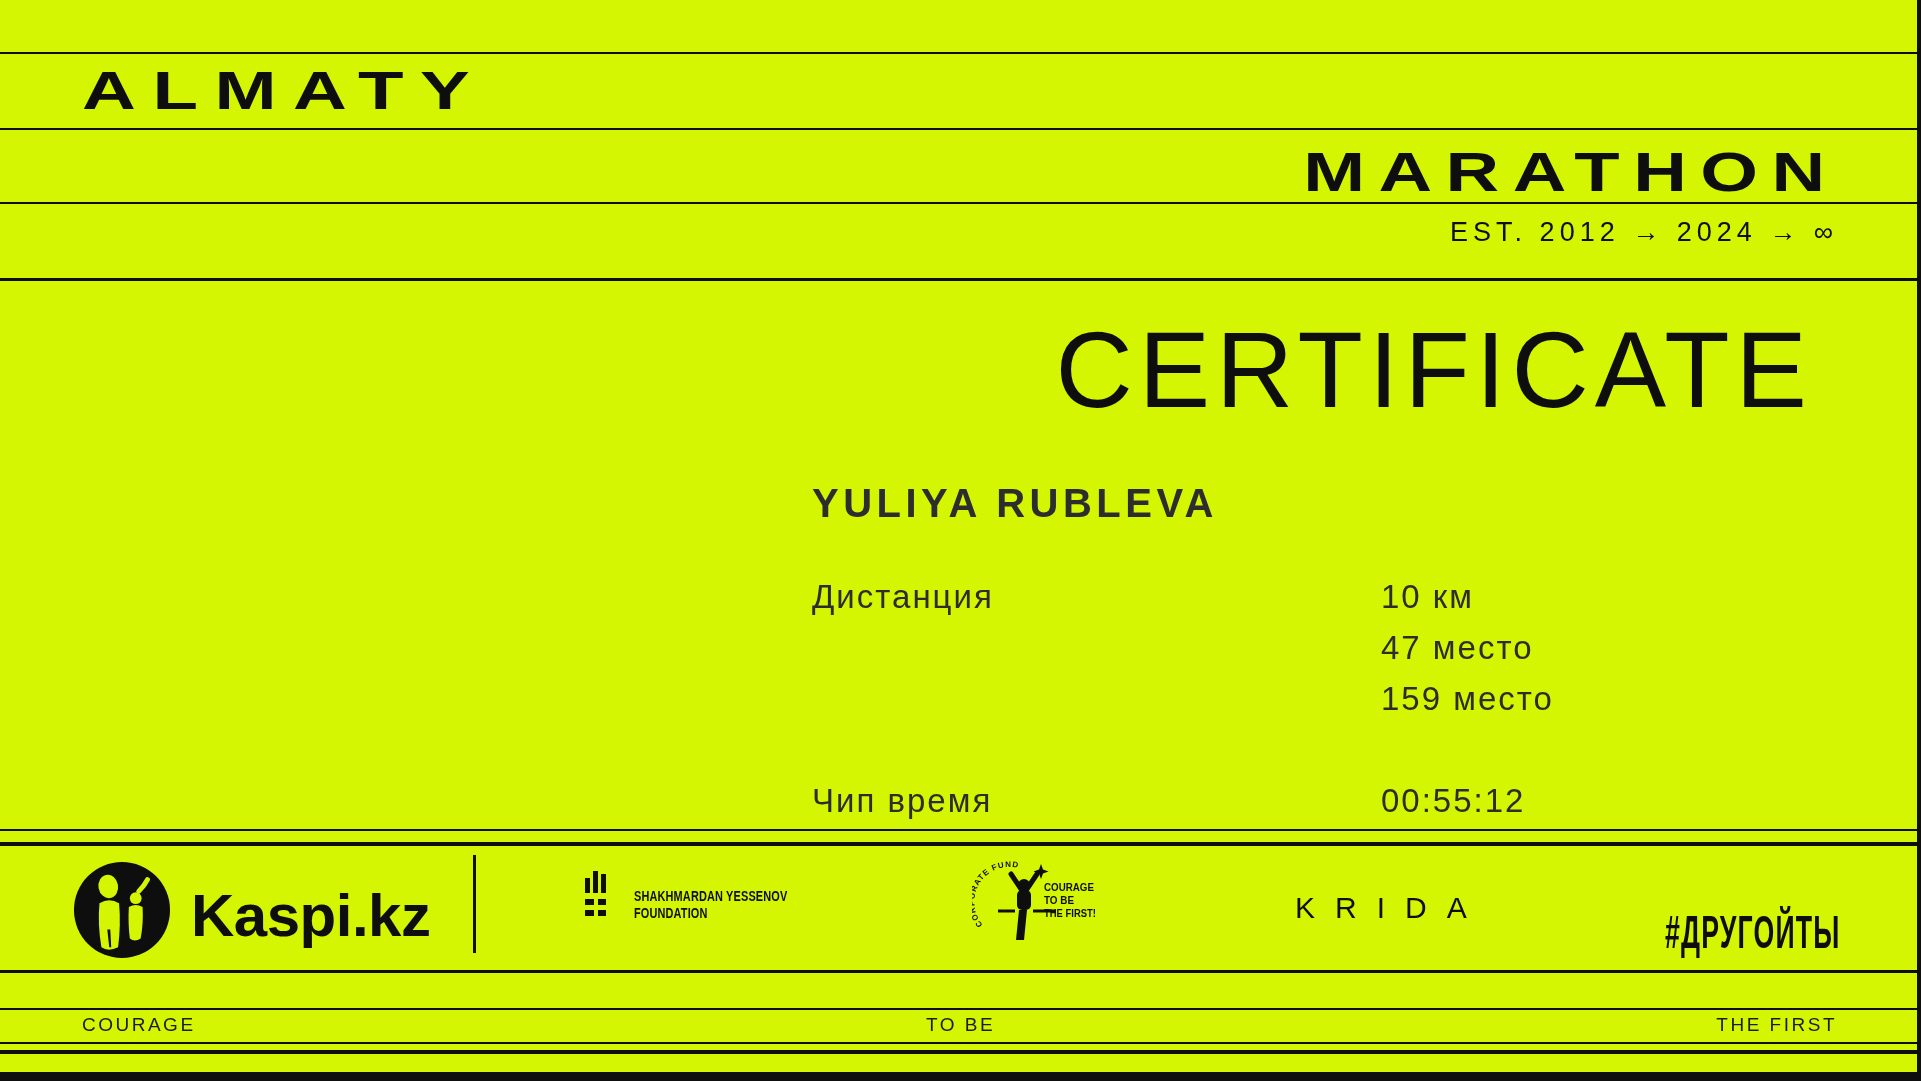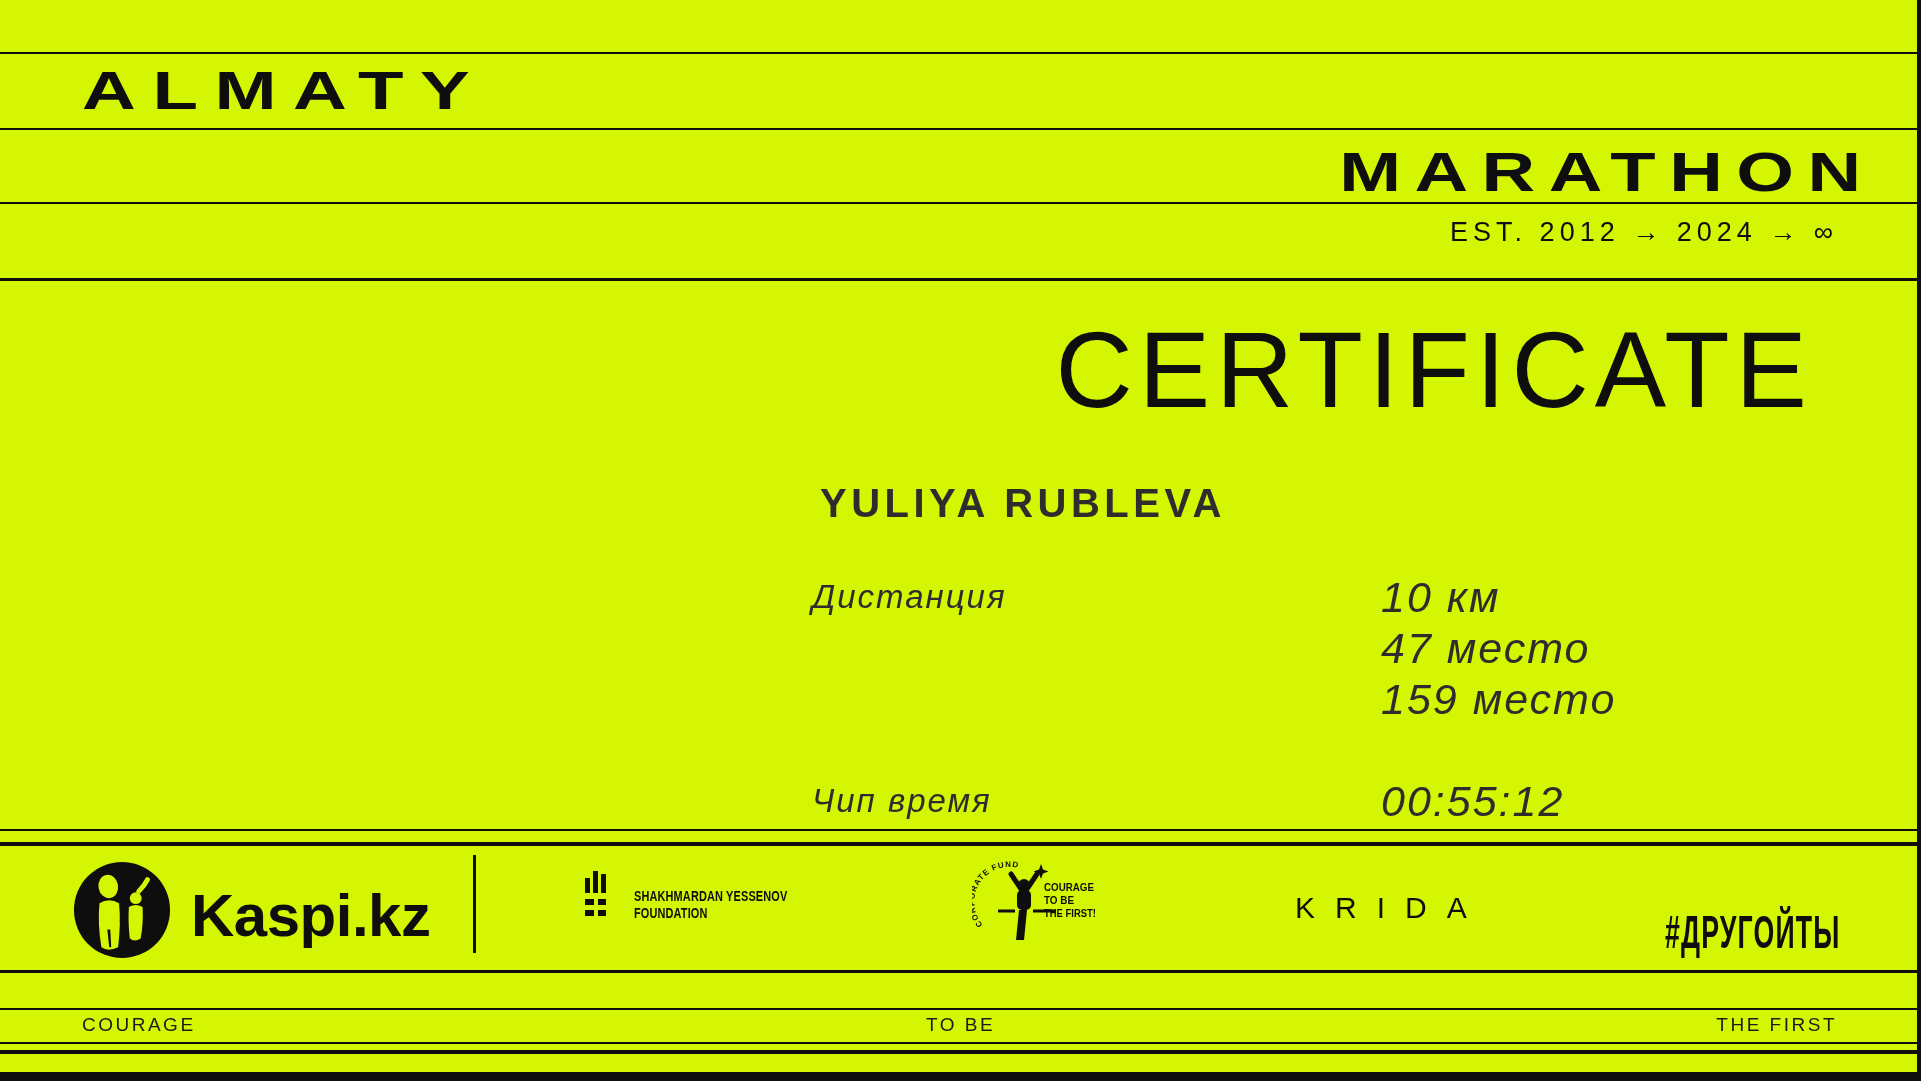--- a/index.html
+++ b/index.html
@@ -22,38 +22,38 @@
   .r-strip-c{top:1050px;height:4px}
   .bottom-bar{position:absolute;left:0;right:0;top:1072px;height:9px;background:#0e0e0e;}
   .right-bar{position:absolute;top:0;left:1917px;width:4px;height:1081px;background:#0e0e0e;}
 
   .band{position:absolute;left:0;right:0;display:flex;align-items:center;}
   .band-almaty{top:52px;height:76px;padding-left:82px;}
   .band-almaty span{
     display:inline-block;font-size:54px;font-weight:700;letter-spacing:12px;
     transform:scaleX(1.38);transform-origin:left center;white-space:nowrap;
   }
-  .band-marathon{top:128px;height:88px;justify-content:flex-end;padding-right:46px;border-radius:16px;}
+  .band-marathon{top:128px;height:88px;justify-content:flex-end;padding-right:82px;border-radius:16px;}
   .band-marathon span{
     display:inline-block;font-size:55px;font-weight:700;letter-spacing:10px;
     transform:scaleX(1.35);transform-origin:right center;white-space:nowrap;
   }
   .band-est{top:202px;height:60px;justify-content:flex-end;padding-right:83px;}
   .band-est span{font-size:27px;font-weight:500;letter-spacing:5px;white-space:nowrap;}
 
   .band-title{top:295px;height:150px;justify-content:flex-end;padding-right:108px;}
   .band-title span{font-size:107px;font-weight:500;letter-spacing:6px;white-space:nowrap;}
 
   .recipient{
     position:absolute;left:812px;top:481px;height:44px;display:flex;align-items:center;
-    font-size:40px;font-weight:700;letter-spacing:4.5px;color:#2d2d2d;white-space:nowrap;margin-left:8px;
+    font-size:40px;font-weight:700;letter-spacing:4.5px;color:#2d2d2d;white-space:nowrap;
   }
-  .row{position:absolute;left:0;right:0;height:40px;display:flex;align-items:center;color:#2d2d2d;font-style:italic;}
+  .row{position:absolute;left:0;right:0;height:40px;display:flex;align-items:center;color:#2d2d2d;}
   .row-label{position:absolute;left:812px;font-size:33px;letter-spacing:2px;white-space:nowrap;}
-  .row-value{position:absolute;left:1381px;font-size:43px;letter-spacing:2px;white-space:nowrap;}
+  .row-value{position:absolute;left:1381px;font-size:33px;letter-spacing:2px;white-space:nowrap;}
 
   .kaspi-logo{position:absolute;left:73px;top:861px;}
   .kaspi-word{
     position:absolute;left:191px;top:884px;height:62px;display:flex;align-items:center;
     font-size:60px;font-weight:700;letter-spacing:-0.5px;white-space:nowrap;
   }
   .foot-divider{position:absolute;left:473px;top:855px;width:3px;height:98px;background:#0e0e0e;}
   .yessenov-icon{position:absolute;left:585px;top:869px;}
   .yessenov-text{
     position:absolute;left:634px;top:888px;font-size:14px;font-weight:700;line-height:17px;

